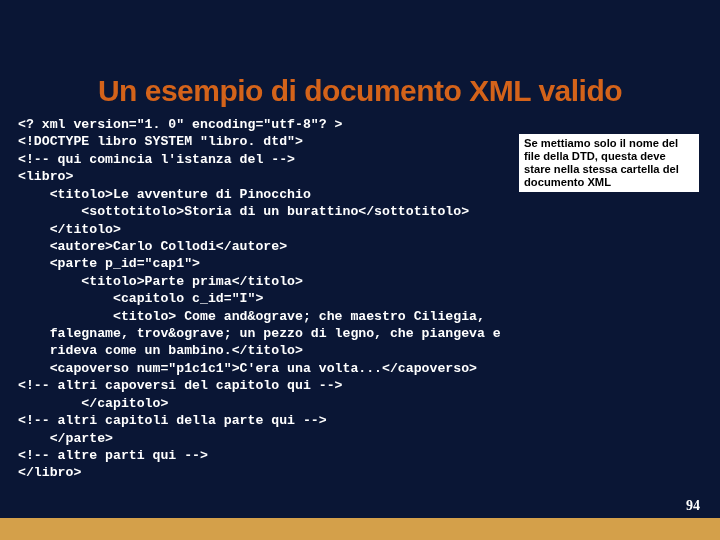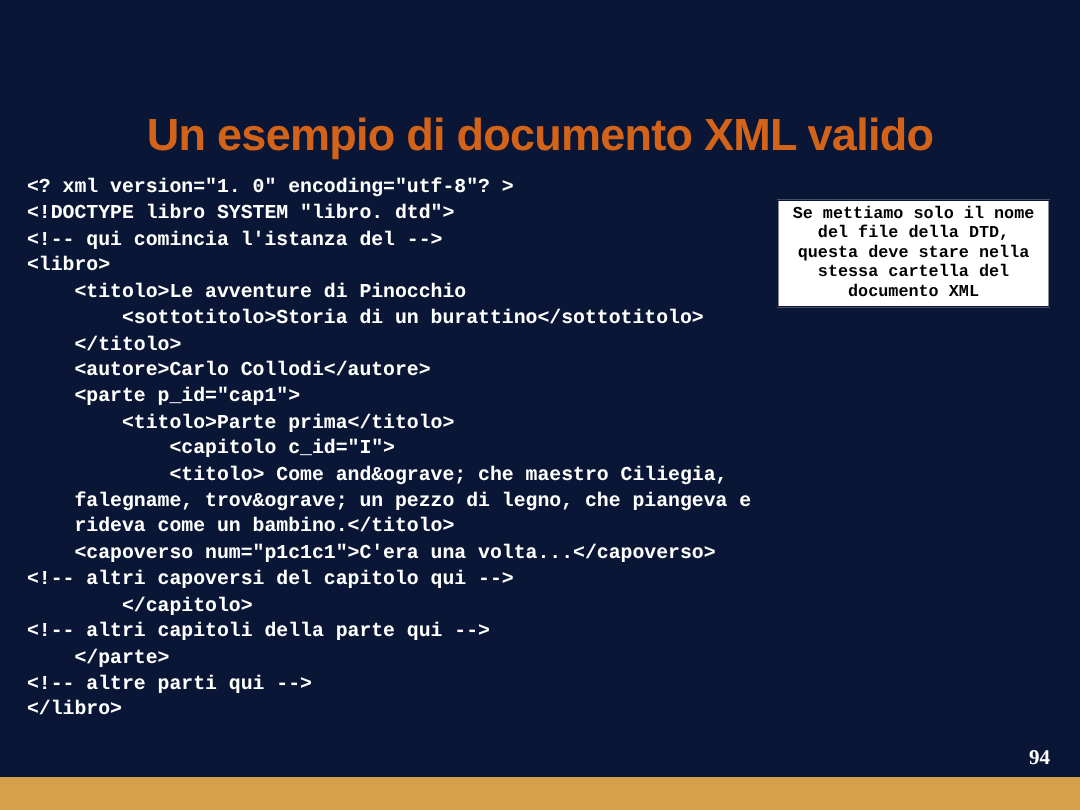--- a/index.html
+++ b/index.html
@@ -35,23 +35,23 @@
   .callout {
     position: absolute;
     top: 133px;
     right: 20px;
     width: 170px;
     background: #ffffff;
     color: #000000;
     border: 1.5px solid #0a1635;
     font-size: 11.2px;
     font-weight: bold;
-    text-align: center;
+    text-align: left;
     padding: 3px 5px;
-    font-family: Liberation Mono, monospace;
+    font-family: Liberation Sans, sans-serif;
     line-height: 1.15;
   }
   .footer-bar {
     position: absolute;
     bottom: 0;
     left: 0;
     right: 0;
     height: 22px;
     background: #d4a04a;
   }

